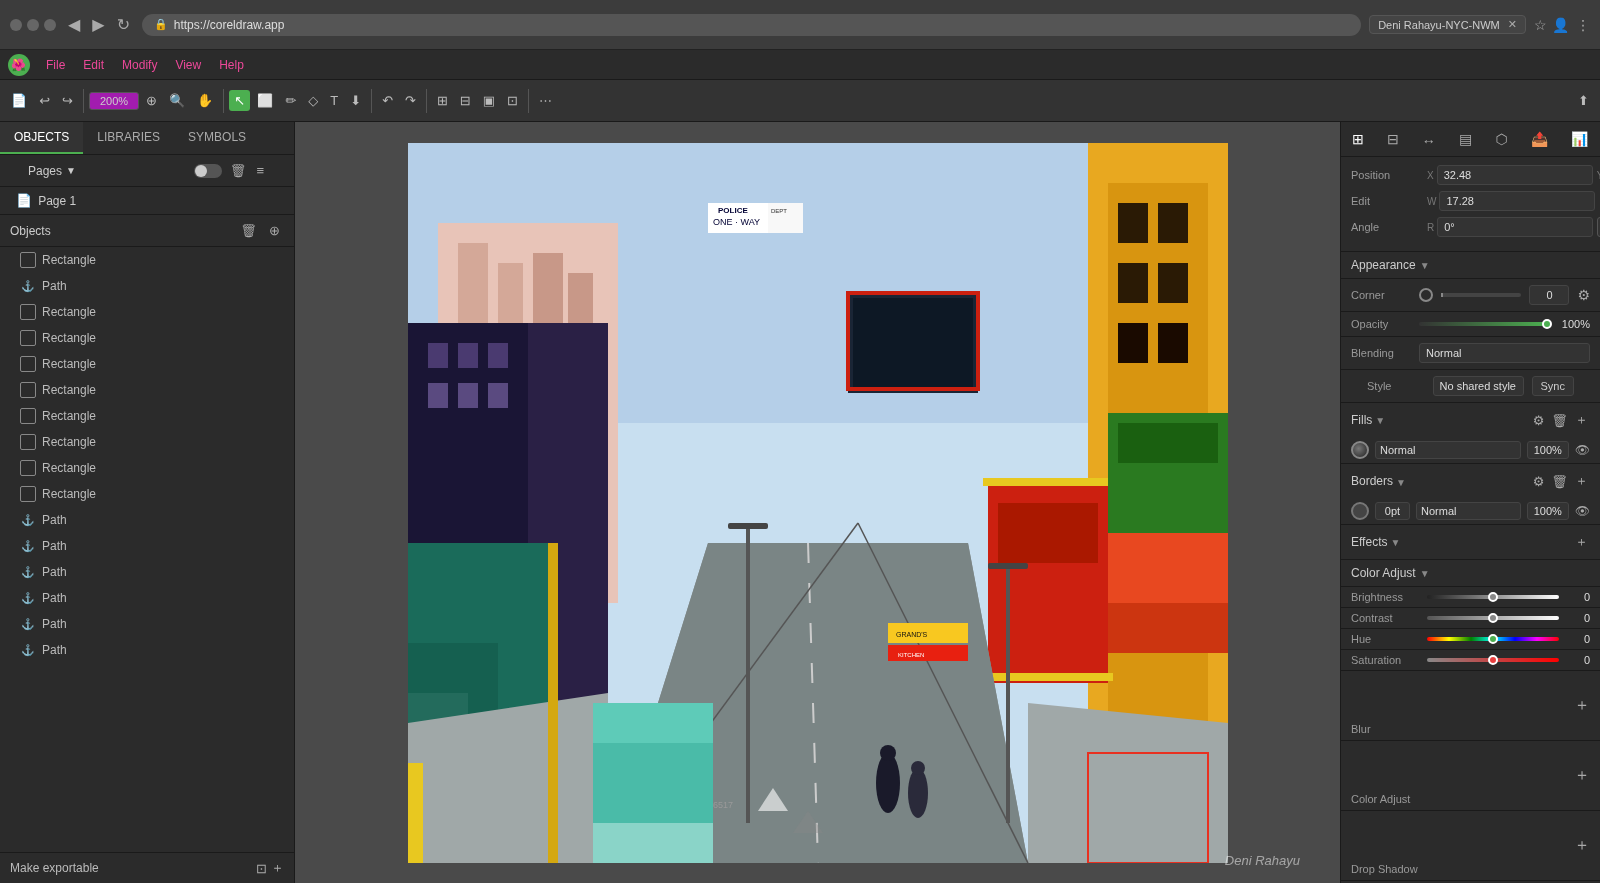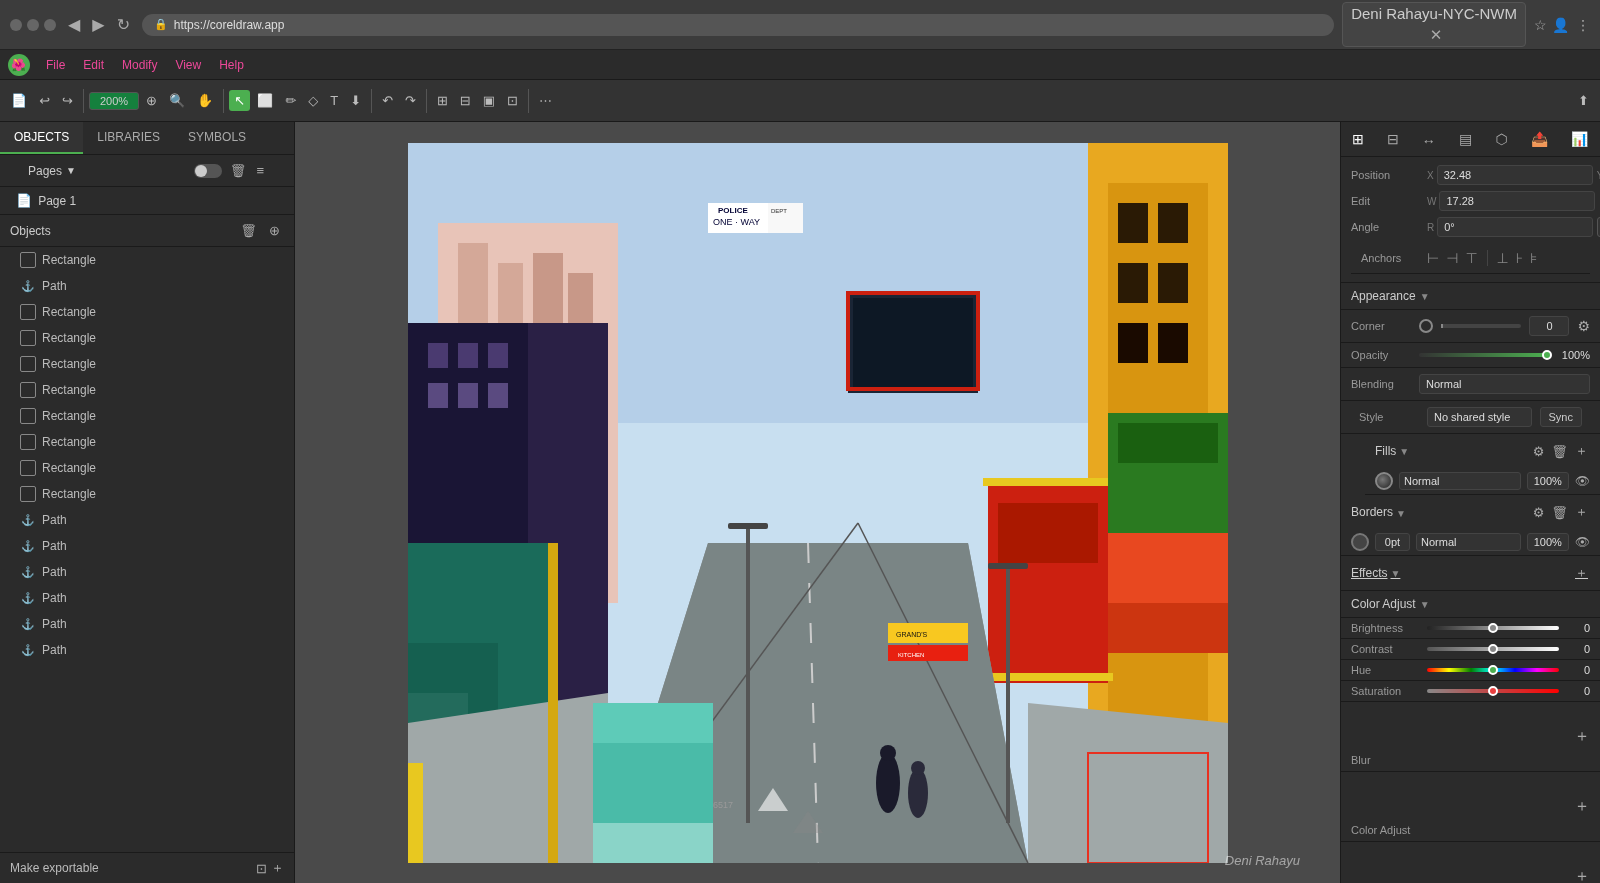--- a/index.html
+++ b/index.html
@@ -7,35 +7,35 @@
 
     
     .browser-chrome { background: #3c3c3c; height: 50px; display: flex; align-items: center; padding: 0 10px; gap: 8px; border-bottom: 1px solid #222; }
     .browser-dots { display: flex; gap: 5px; }
     .browser-dot { width: 12px; height: 12px; border-radius: 50%; background: #666; }
     .browser-nav { display: flex; gap: 4px; }
     .browser-nav button { background: none; border: none; color: #aaa; font-size: 16px; cursor: pointer; padding: 2px 4px; }
     .address-bar { flex: 1; background: #555; border-radius: 20px; padding: 4px 12px; color: #ddd; font-size: 12px; display: flex; align-items: center; gap: 6px; }
     .address-bar .lock-icon { color: #aaa; font-size: 11px; }
     .browser-actions { display: flex; gap: 6px; color: #aaa; font-size: 14px; }
-    .user-badge { background: #444; border-radius: 4px; padding: 2px 8px; color: #ccc; font-size: 15px; display: flex; align-items: center; gap: 4px; border: 1px solid #555; flex-direction: column; }
+    .user-badge { background: #444; border-radius: 4px; padding: 2px 8px; color: #ccc; font-size: 11px; display: flex; align-items: center; gap: 4px; border: 1px solid #555; }
 
     
     .app { display: flex; flex-direction: column; height: 833px; }
 
     
     .menubar { background: #2b2b2b; height: 30px; display: flex; align-items: center; padding: 0 8px; gap: 2px; border-bottom: 1px solid #1a1a1a; }
     .menubar-item { padding: 3px 8px; color: #ec4899; cursor: pointer; border-radius: 3px; font-size: 12px; }
 
     
     .toolbar { background: #333; height: 42px; display: flex; align-items: center; padding: 0 6px; gap: 2px; border-bottom: 1px solid #1a1a1a; }
     .toolbar-btn { background: none; border: none; color: #bbb; padding: 3px 5px; cursor: pointer; border-radius: 3px; font-size: 13px; display: flex; align-items: center; gap: 1px; }
     .toolbar-btn.active { background: #4caf50; color: #fff; }
     .toolbar-sep { width: 1px; height: 24px; background: #555; margin: 0 3px; }
-    .zoom-input { background: #15803d; border: 1px solid #555; color: #ccc; width: 50px; padding: 2px 4px; border-radius: 3px; font-size: 11px; text-align: center; }
+    .zoom-input { background: #a21caf; border: 1px solid #555; color: #ccc; width: 50px; padding: 2px 4px; border-radius: 3px; font-size: 11px; text-align: center; }
 
     
     .main { display: flex; flex: 1; overflow: hidden; }
 
     
     .left-panel { width: 295px; background: #2b2b2b; border-right: 1px solid #1a1a1a; display: flex; flex-direction: column; }
     .panel-tabs { display: flex; border-bottom: 1px solid #1a1a1a; }
     .panel-tab { padding: 8px 14px; font-size: 12px; color: #aaa; cursor: pointer; border-bottom: 2px solid transparent; }
     .panel-tab.active { color: #fff; background: #333; border-bottom: 2px solid #4caf50; }
 
@@ -103,43 +103,43 @@
 
     .opacity-row { display: flex; align-items: center; padding: 6px 10px; gap: 8px; border-bottom: 1px solid #1a1a1a; }
     .opacity-label { font-size: 11px; color: #999; width: 60px; }
     .opacity-slider { flex: 1; height: 4px; background: linear-gradient(to right, #333, #4caf50); border-radius: 2px; position: relative; }
     .slider-thumb { width: 10px; height: 10px; background: #4caf50; border-radius: 50%; position: absolute; right: -5px; top: -3px; border: 2px solid #fff; }
     .opacity-value { font-size: 11px; color: #ddd; width: 35px; text-align: right; }
 
     .blending-row { display: flex; align-items: center; padding: 6px 10px; gap: 8px; border-bottom: 1px solid #1a1a1a; }
     .blending-label { font-size: 11px; color: #999; width: 60px; }
     .blending-select { flex: 1; background: #333; border: 1px solid #444; color: #ddd; padding: 3px 6px; border-radius: 3px; font-size: 11px; cursor: pointer; appearance: none; }
-    .style-row { display: flex; align-items: center; padding: 6px 18px; gap: 8px; border-bottom: 1px solid #1a1a1a; }
+    .style-row { display: flex; align-items: center; padding: 6px 26px; gap: 8px; border-bottom: 1px solid #1a1a1a; }
     .style-label { font-size: 11px; color: #999; width: 60px; }
     .style-select { flex: 1; background: #333; border: 1px solid #444; color: #ddd; padding: 3px 6px; border-radius: 3px; font-size: 11px; cursor: pointer; appearance: none; }
     .style-sync-btn { background: #333; border: 1px solid #444; color: #ccc; padding: 3px 8px; border-radius: 3px; cursor: pointer; font-size: 11px; }
 
-    .fills-section { border-bottom: 1px solid #1a1a1a; margin-left: 24px; }
+    .fills-section { border-bottom: 1px solid #1a1a1a; }
     .fills-header { display: flex; align-items: center; padding: 6px 10px; gap: 4px; }
     .fills-title { font-size: 12px; color: #ccc; flex: 1; display: flex; align-items: center; gap: 3px; }
     .fills-actions { display: flex; gap: 3px; }
     .fill-item { display: flex; align-items: center; padding: 4px 10px; gap: 6px; }
     .fill-color-circle { width: 18px; height: 18px; border-radius: 50%; background: #555; border: 2px solid #888; cursor: pointer; flex-shrink: 0; }
     .fill-blend-select { background: #333; border: 1px solid #444; color: #ddd; padding: 2px 4px; border-radius: 3px; font-size: 11px; flex: 1; cursor: pointer; appearance: none; }
     .fill-opacity { background: #333; border: 1px solid #444; color: #ddd; padding: 2px 4px; border-radius: 3px; font-size: 11px; width: 42px; text-align: center; }
     .fill-eye-btn { background: none; border: none; color: #aaa; cursor: pointer; font-size: 12px; }
 
     .borders-section { border-bottom: 1px solid #1a1a1a; }
     .borders-header { display: flex; align-items: center; padding: 6px 10px; gap: 4px; }
     .borders-title { font-size: 12px; color: #ccc; flex: 1; display: flex; align-items: flex-end; gap: 3px; }
 
     .border-item { display: flex; align-items: center; padding: 4px 10px; gap: 6px; }
     .border-circle { width: 18px; height: 18px; border-radius: 50%; background: #444; border: 2px solid #777; cursor: pointer; flex-shrink: 0; }
 
-    .effects-section { border-bottom: 1px solid #1a1a1a; text-decoration: underline; }
+    .effects-section { border-bottom: 1px solid #1a1a1a; }
     .effects-header { display: flex; align-items: center; padding: 6px 10px; }
     .effects-title { font-size: 12px; color: #ccc; flex: 1; display: flex; align-items: center; gap: 3px; }
     .ca-header { display: flex; align-items: center; padding: 6px 10px; border-bottom: 1px solid #1a1a1a; }
     .ca-title { font-size: 12px; color: #ccc; flex: 1; display: flex; align-items: center; gap: 4px; }
 
     .ca-row { display: flex; align-items: center; padding: 4px 10px; gap: 6px; border-bottom: 1px solid #1a1a1a; }
     .ca-label { font-size: 11px; color: #999; width: 70px; flex-shrink: 0; }
     .ca-slider-wrap { flex: 1; position: relative; height: 4px; border-radius: 2px; }
     .ca-slider-bg { width: 100%; height: 4px; border-radius: 2px; }
     .ca-thumb { width: 10px; height: 10px; border-radius: 50%; background: #888; border: 2px solid #fff; position: absolute; top: -3px; }
@@ -498,34 +498,20 @@
           <span class="prop-label">Angle</span>
           <div class="prop-value">
             <div class="prop-coord">
               <span class="prop-coord-label">R</span>
               <input class="prop-input-half" value="0°" style="">
             </div>
             <button class="prop-btn">Transform</button>
           </div>
         </div>
 
-        <div class="anchors-row">
-          <span class="anchors-label">Anchors</span>
-          <div class="anchors-group">
-            <button class="anchor-btn">⊢</button>
-            <button class="anchor-btn">⊣</button>
-            <button class="anchor-btn">⊤</button>
-          </div>
-          <div class="anchor-sep"></div>
-          <div class="anchors-group">
-            <button class="anchor-btn">⊥</button>
-            <button class="anchor-btn">⊦</button>
-            <button class="anchor-btn">⊧</button>
-          </div>
-        </div>
       </div>
 
       <div class="section-header">
         <div class="section-title">
           <span>Appearance</span>
           <span class="section-arrow">▼</span>
         </div>
       </div>
 
       <div class="corner-row">

